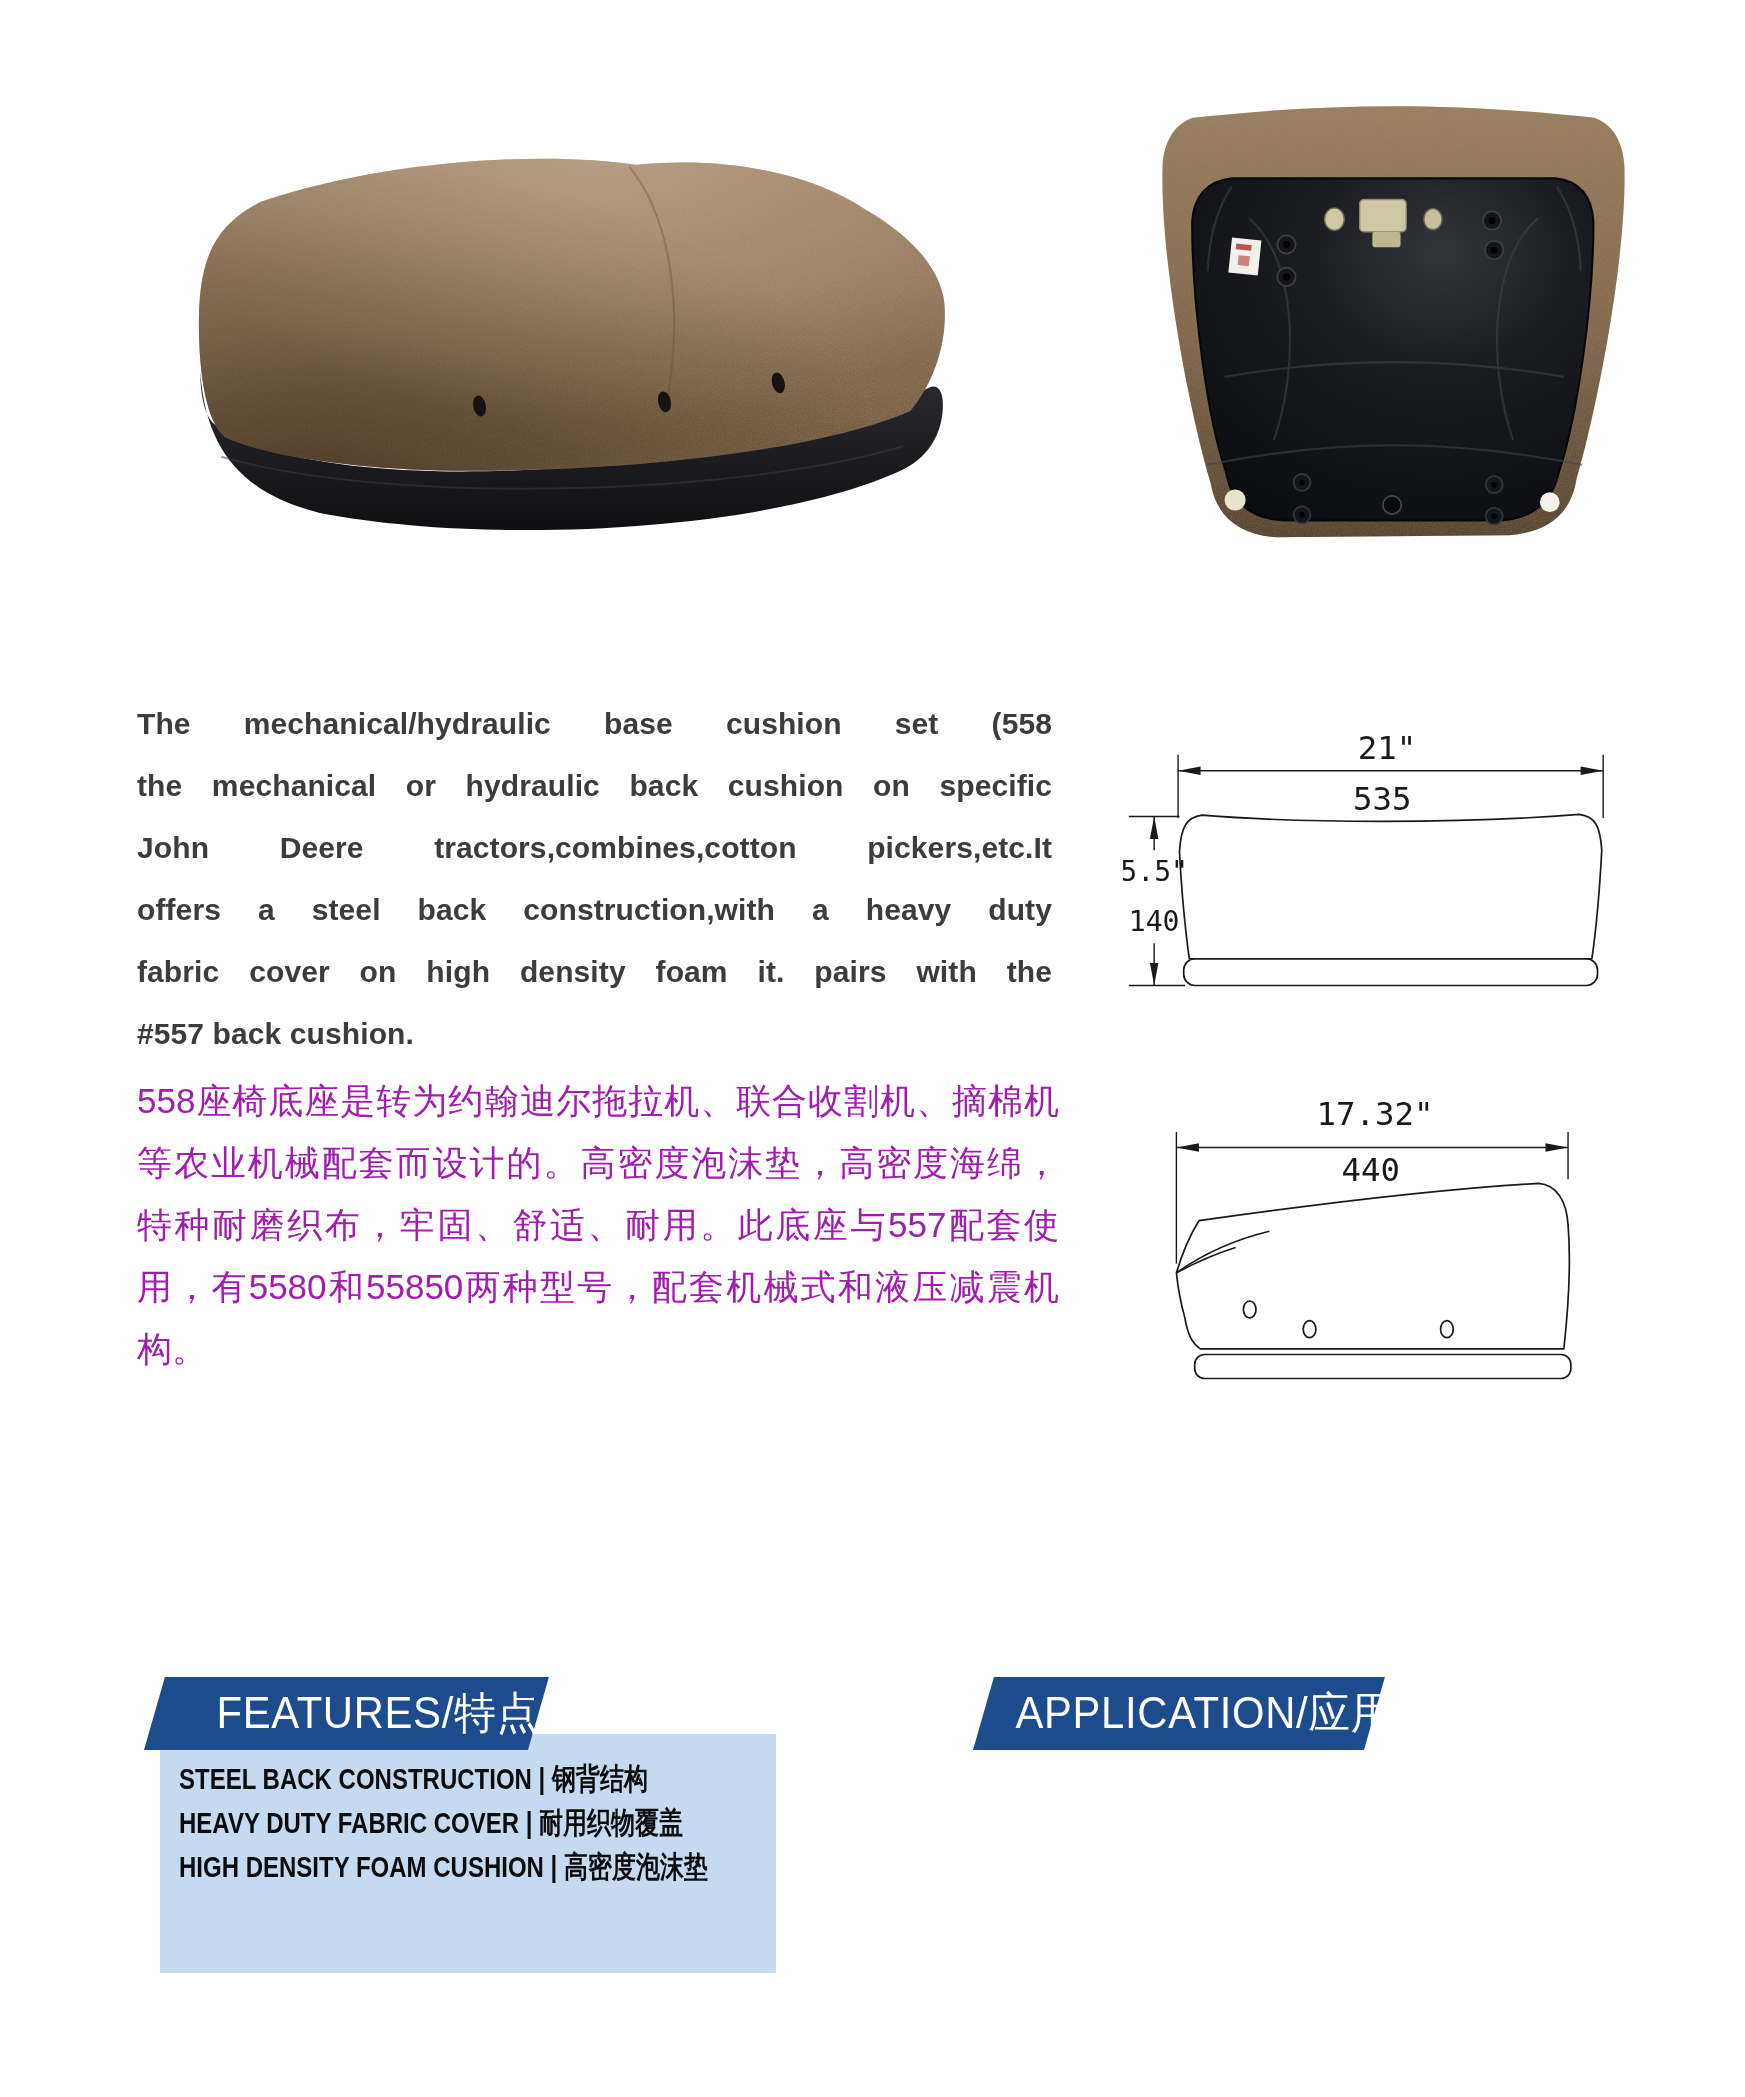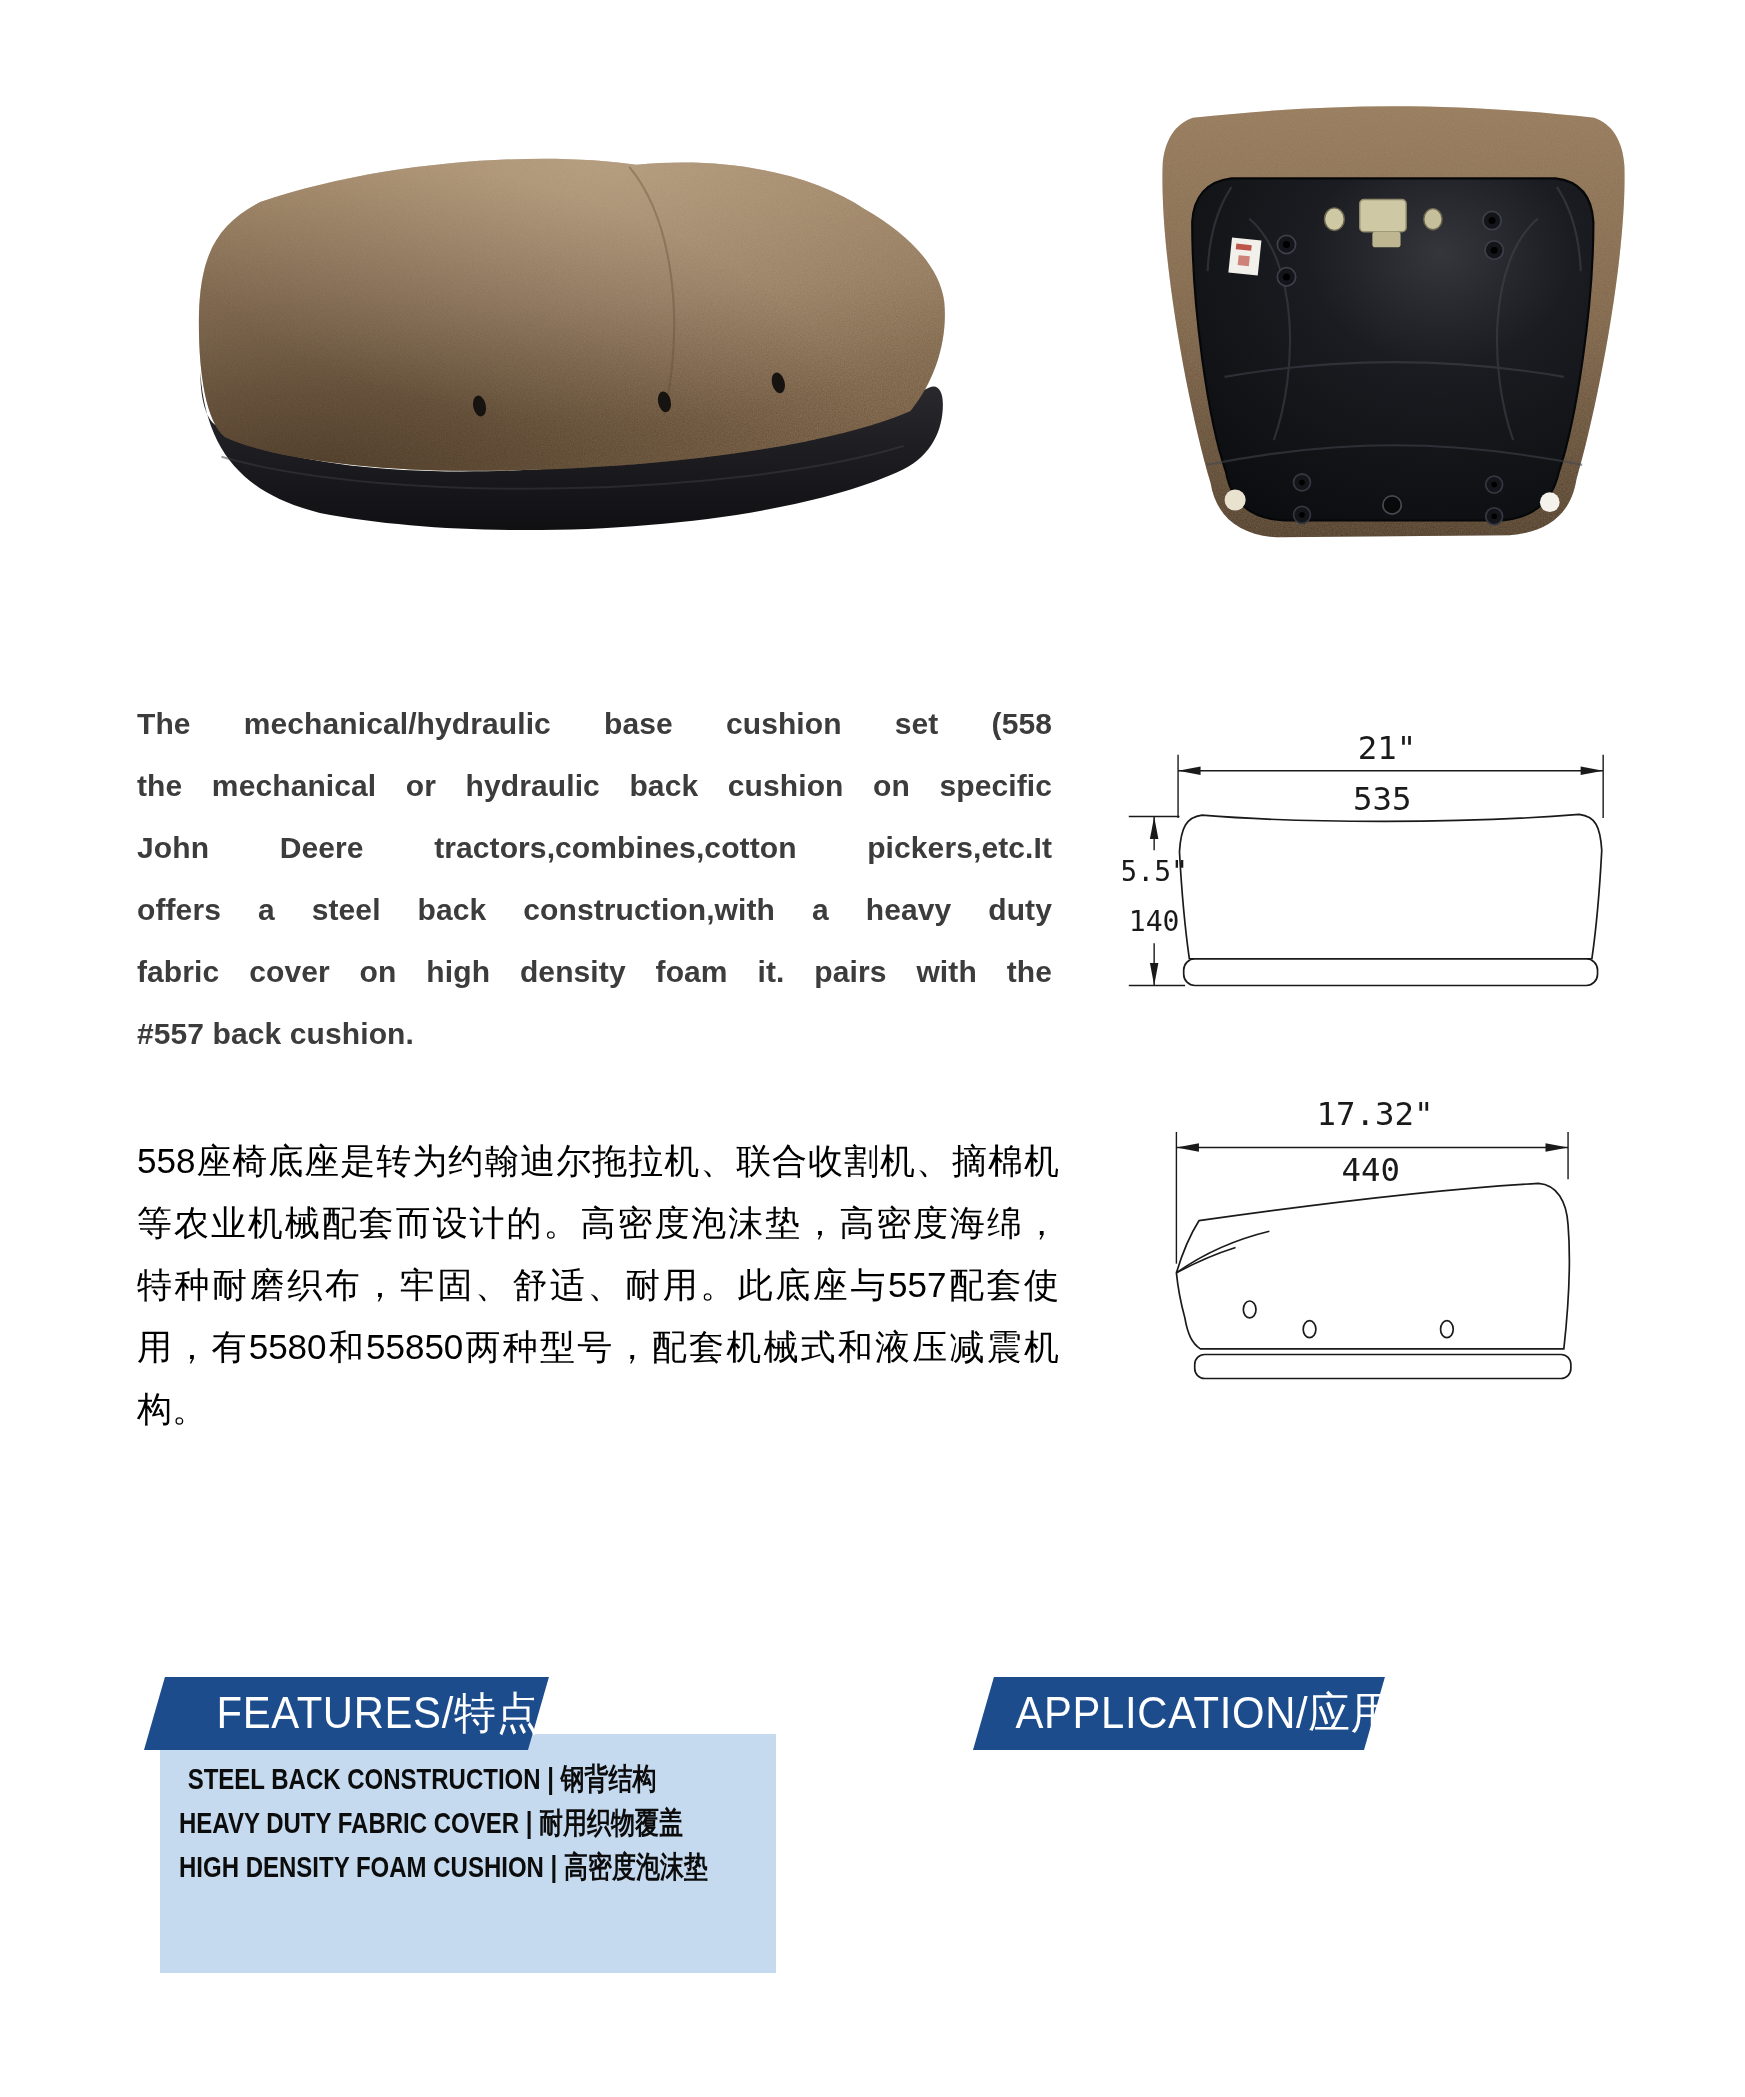--- a/index.html
+++ b/index.html
@@ -14,23 +14,23 @@
 
   
   .desc-en{
     left:137px;top:693px;width:915px;
     font-size:30px;line-height:62px;
     color:var(--paragraph-text,#3c3c3c);
     letter-spacing:0.1px;
     font-weight:bold;
   }
   .desc-zh{
-    left:137px;top:1130px;width:922px;
+    left:137px;top:1070px;width:922px;
     font-size:35px;line-height:62px;
-    color:#000000;
+    color:#a21caf;
   }
   .jline{text-align:justify;text-align-last:justify;}
   .jline.last{text-align:center;text-align-last:left;}
 
   
   .sec-header{
     height:73px;
     background:var(--header-blue,#1d4c8c);
     transform:skewX(-16deg);
     transform-origin:0 100%;
@@ -48,21 +48,21 @@
   .features-header{left:144px;top:1677px;width:384px;}
   .features-header .t{margin-left:62px;}
   .application-header{left:973px;top:1677px;width:391px;}
   .application-header .t{margin-left:32px;}
 
   
   .panel{
     background:var(--panel-blue,#c5d9ef);
     z-index:1;
   }
-  .features-panel{left:160px;top:1734px;width:616px;height:239px;padding:22.5px 0 0 19px;box-sizing:border-box;text-align:right;}
+  .features-panel{left:160px;top:1734px;width:616px;height:239px;padding:22.5px 0 0 19px;box-sizing:border-box;}
   .application-panel{left:1003px;top:1732px;width:612px;height:240px;padding:25px 0 0 17px;box-sizing:border-box;}
 
   .feature-item{
     font-size:30px;line-height:44px;font-weight:700;
     color:var(--item-text,#0c0c0c);
     transform:scaleX(.8);transform-origin:left center;
     white-space:nowrap;
   }
   .application-item{
     font-size:25px;line-height:35px;font-weight:700;

